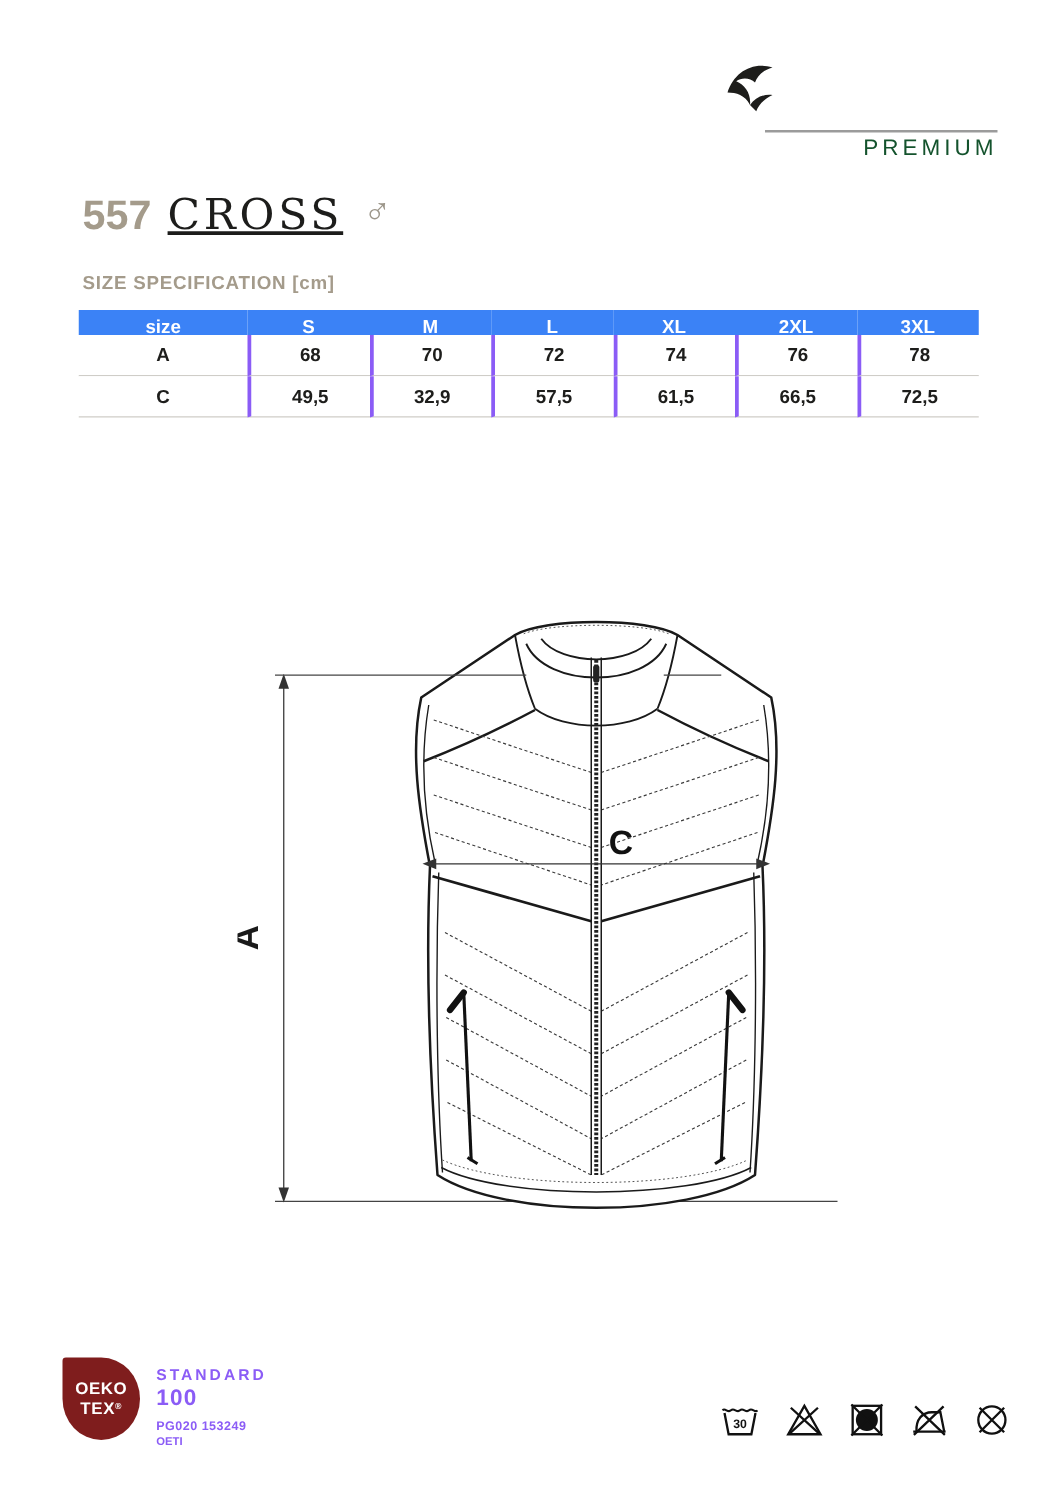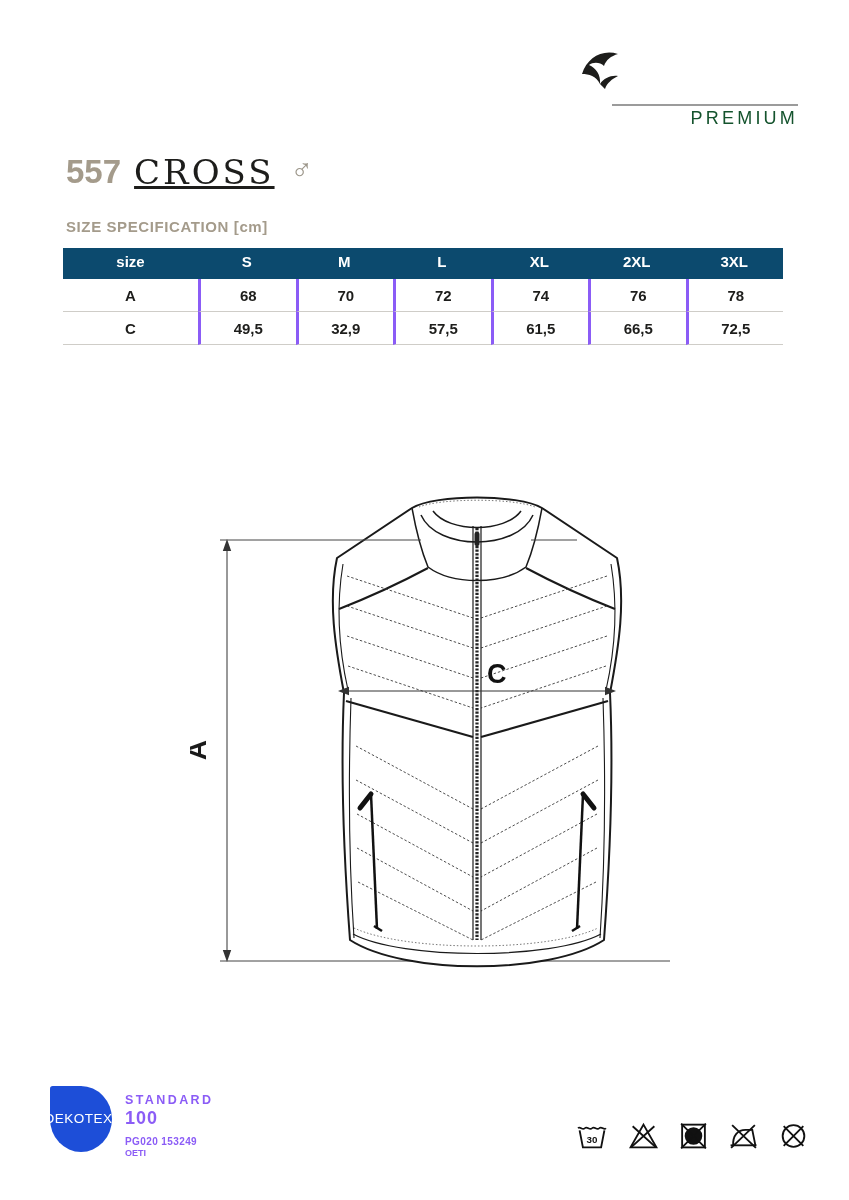--- a/index.html
+++ b/index.html
@@ -37,45 +37,45 @@
   
   .section-heading {
     position:absolute; left:66px; top:218px;
     font-size:15px; font-weight:bold; letter-spacing:0.6px; color:#a49b8b;
   }
   .size-table {
     position:absolute; left:63px; top:248px; width:720px;
     display:grid; grid-template-columns:135px repeat(6, 1fr);
   }
   .size-table .th {
-    background:#0c4a6e; color:#fff; font-size:15px; font-weight:bold;
-    height:31px; line-height:28px; text-align:center;
+    background:#3b82f6; color:#fff; font-size:15px; font-weight:bold;
+    height:20px; line-height:28px; text-align:center;
   }
   .size-table .td {
     background:#fff; color:#1d1d1b; font-size:15px; font-weight:bold;
     height:33px; line-height:33px; text-align:center;
     border-bottom:1px solid #cfcdc8;
   }
   .size-table .td.vline { border-left:3px solid #8b5cf6; }
   .table-note {
     position:absolute; left:66px; top:347px;
     font-family:"DejaVu Serif", serif; font-style:italic;
     font-size:15px; color:#1e1e1e;
   }
 
   
   .diagram { position:absolute; left:190px; top:488px; width:500px; height:500px; }
 
   
   .certification { position:absolute; left:50px; top:1086px; display:flex; }
   .oeko-badge {
-    width:62px; height:66px; background:#1d4ed8;
+    width:62px; height:66px; background:#7f1d1d;
     border-radius:3px 55% 55% 55%;
-    display:flex; flex-direction:row; align-items:center; justify-content:center;
-    color:#fff; font-weight:normal; font-size:13.5px; line-height:1.15; letter-spacing:0.5px;
+    display:flex; flex-direction:column; align-items:center; justify-content:center;
+    color:#fff; font-weight:bold; font-size:13.5px; line-height:1.15; letter-spacing:0.5px;
   }
   .oeko-badge sup { font-size:7px; vertical-align:4px; }
   .cert-text { margin-left:13px; padding-top:7px; color:#8b5cf6; text-align:left; width:92px; }
   .cert-standard { font-size:12.5px; font-weight:bold; letter-spacing:2.4px; }
   .cert-100 { font-size:18px; font-weight:bold; letter-spacing:1px; margin-top:1px; }
   .cert-number { font-size:10px; font-weight:bold; letter-spacing:0.4px; margin-top:7px; }
   .cert-institute { font-size:9px; font-weight:bold; margin-top:1px; }
 
   
   .care-row { position:absolute; right:40px; top:1120px; display:flex; gap:19px; }

